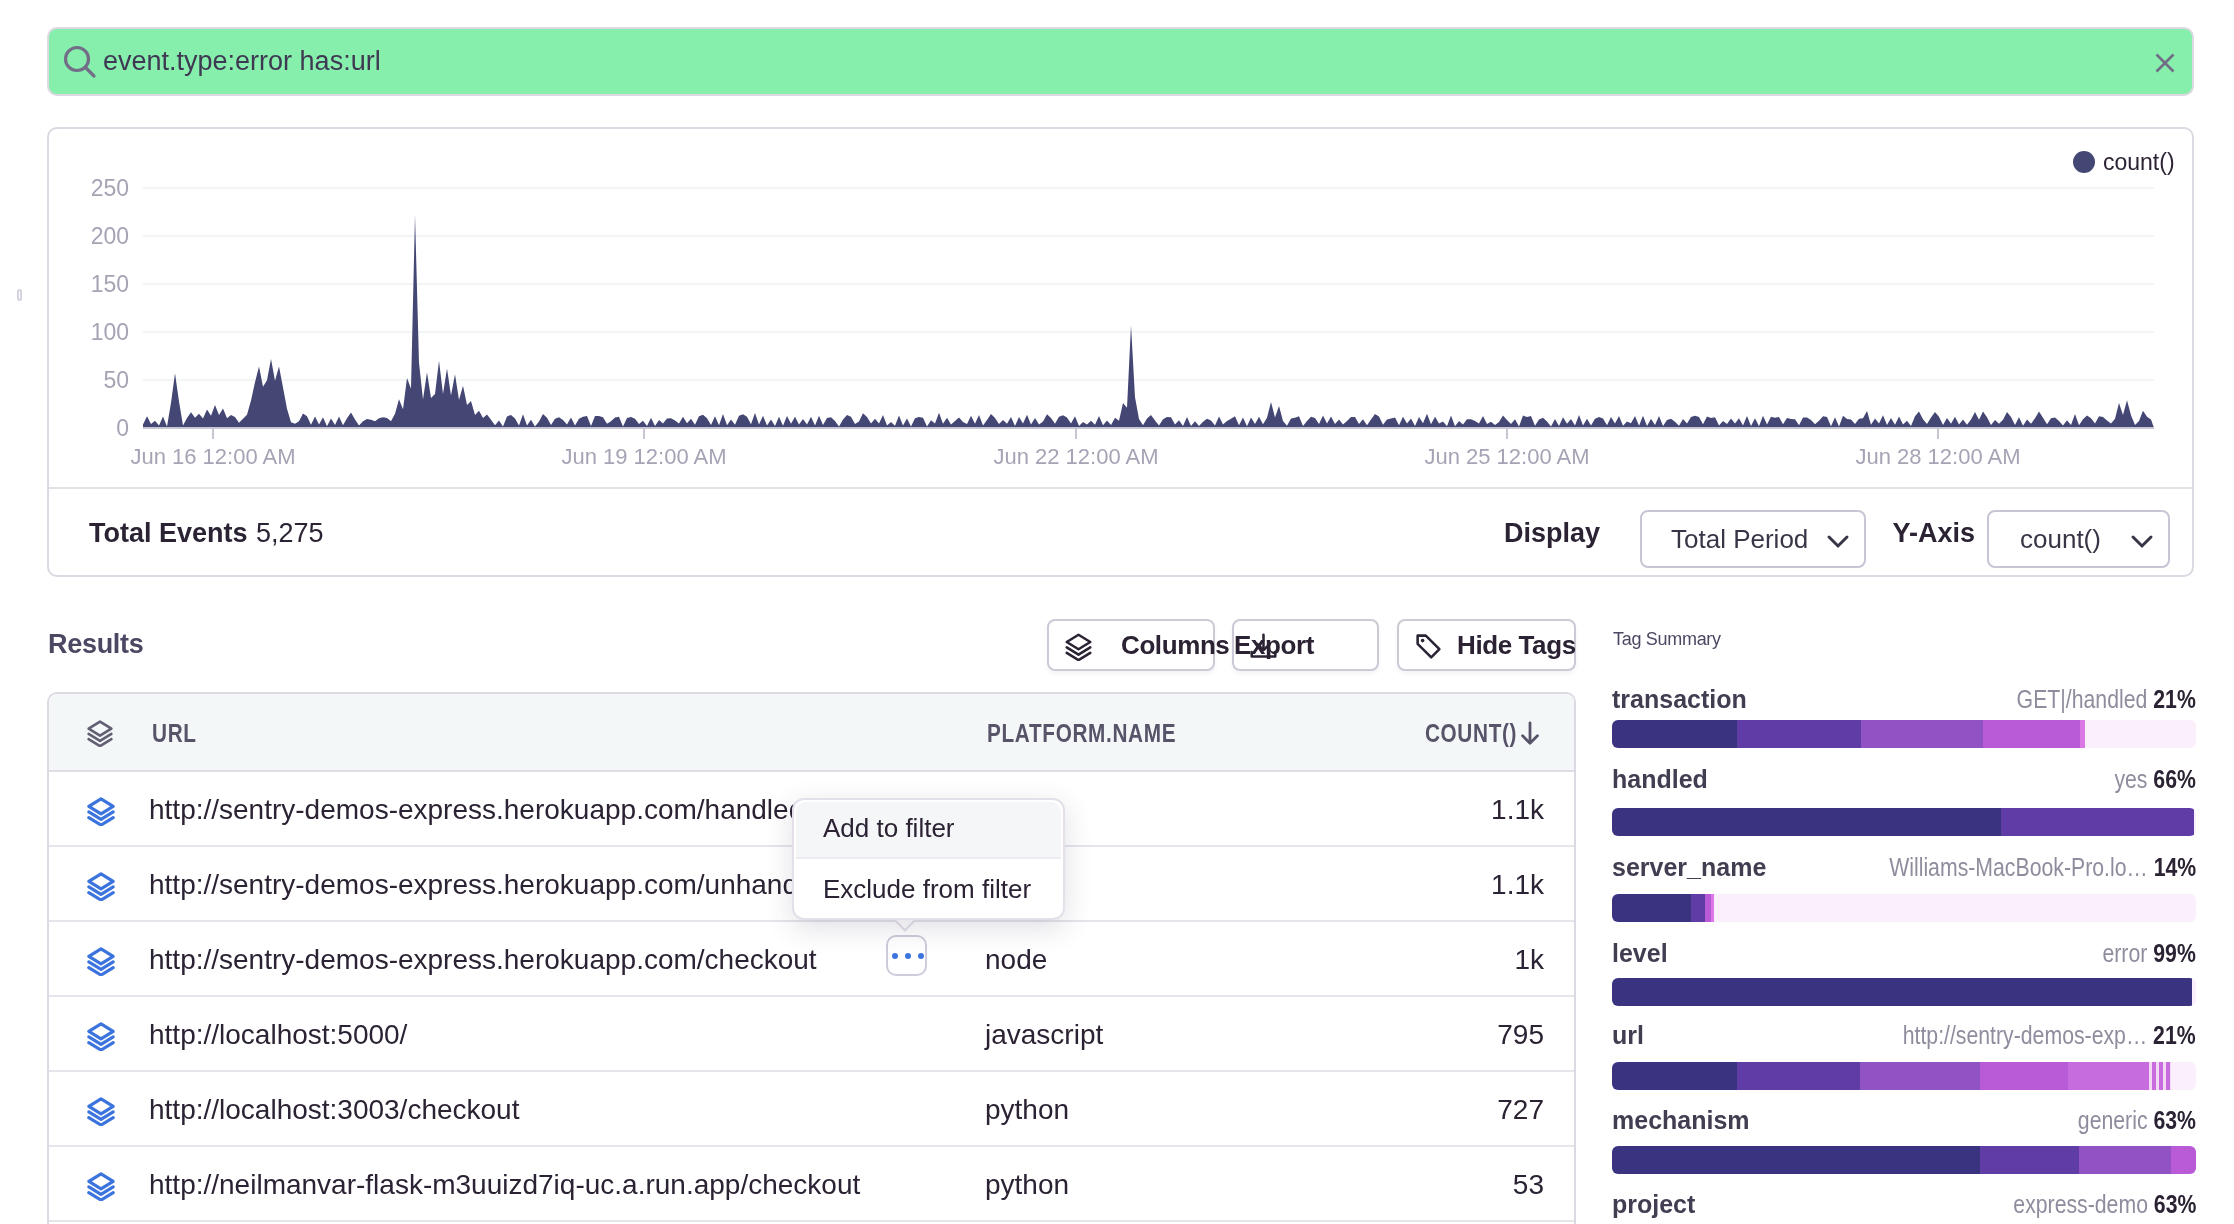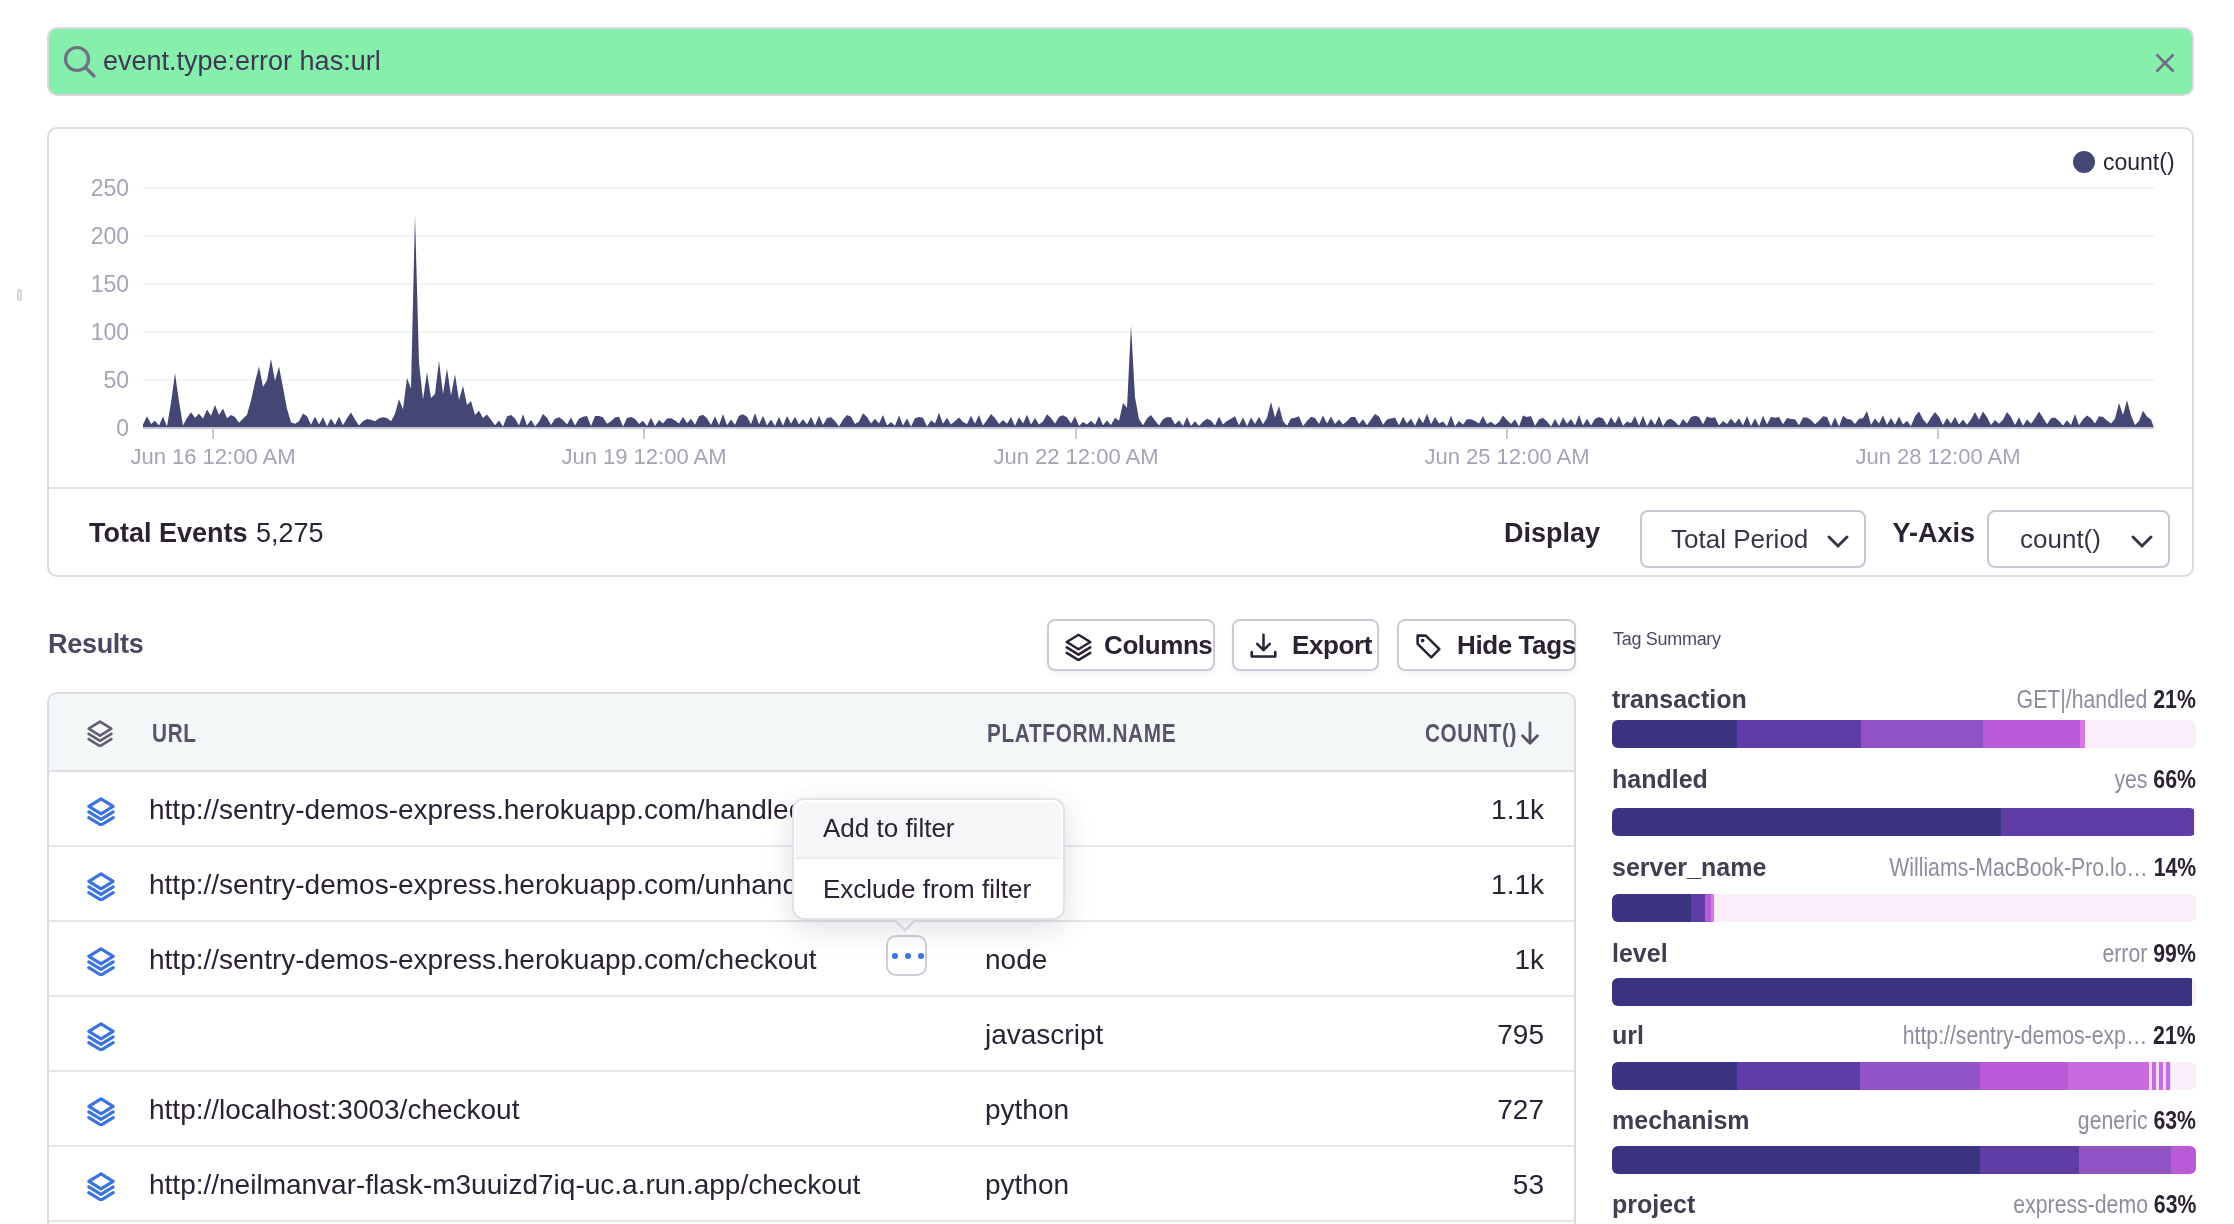--- a/index.html
+++ b/index.html
@@ -134,30 +134,30 @@
     <span class="dlabel" style="right:217px">Y-Axis</span>
     <div class="selbtn" style="left:1938px;width:183px;padding-left:31px">count()
       <svg style="left:141px" width="24" height="15" viewBox="0 0 24 15">
           <path d="M3 3 L12 12 L21 3" fill="none" stroke="#3a3546" stroke-width="3" stroke-linecap="round"></path>
         </svg>
     </div>
   </div>
 </div>
 
 <div id="results-title" class="abs">Results</div>
-<div class="btn" style="left:1047px;width:168px;padding-left:55px">Columns
+<div class="btn" style="left:1047px;width:168px;padding-left:72px">Columns
   <svg width="29" height="29" viewBox="0 0 32 32">
       <g fill="none" stroke="#2b2233" stroke-width="2.8" stroke-linejoin="round" stroke-linecap="round">
         <path d="M16 3 L29 11 L16 19 L3 11 Z"></path>
         <path d="M3 17 L16 25 L29 17"></path>
         <path d="M3 23 L16 31 L29 23"></path>
       </g>
     </svg>
 </div>
-<div class="btn" style="left:1232px;width:147px;padding-left:58px">Export
+<div class="btn" style="left:1232px;width:147px;">Export
   <svg width="29" height="29" viewBox="0 0 32 32">
       <g fill="none" stroke="#2b2233" stroke-width="2.8" stroke-linecap="round" stroke-linejoin="round">
         <path d="M16 3 V19"></path>
         <path d="M9 13 L16 20 L23 13"></path>
         <path d="M3 22 V27 H29 V22"></path>
       </g>
     </svg>
 </div>
 <div class="btn" style="left:1397px;width:179px;padding-left:58px">Hide Tags
   <svg width="29" height="29" viewBox="0 0 32 32">
@@ -222,20 +222,21 @@
     <span class="cnt">1k</span>
   </div>
   <div class="row" style="top:305px">
     <svg class="rowicon" width="30" height="30" viewBox="0 0 32 32">
         <g fill="none" stroke="#3c74dd" stroke-width="3.4" stroke-linejoin="round" stroke-linecap="round">
           <path d="M16 3 L29 11 L16 19 L3 11 Z"></path>
           <path d="M3 17 L16 25 L29 17"></path>
           <path d="M3 23 L16 31 L29 23"></path>
         </g>
       </svg>
+    <span class="url">http://localhost:5000/</span>
     <span class="plat">javascript</span>
     <span class="cnt">795</span>
   </div>
   <div class="row" style="top:380px">
     <svg class="rowicon" width="30" height="30" viewBox="0 0 32 32">
         <g fill="none" stroke="#3c74dd" stroke-width="3.4" stroke-linejoin="round" stroke-linecap="round">
           <path d="M16 3 L29 11 L16 19 L3 11 Z"></path>
           <path d="M3 17 L16 25 L29 17"></path>
           <path d="M3 23 L16 31 L29 23"></path>
         </g>

